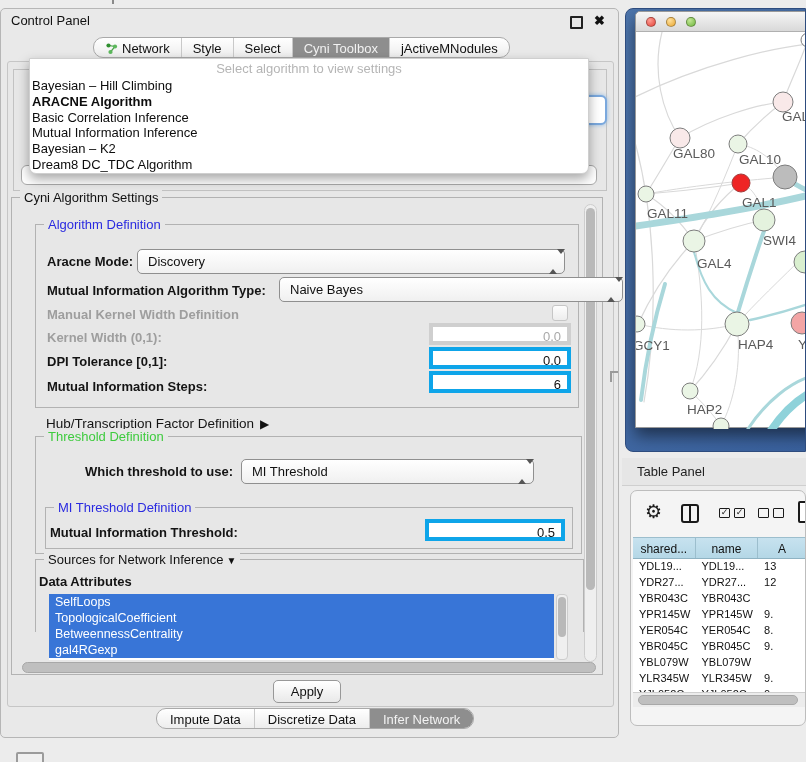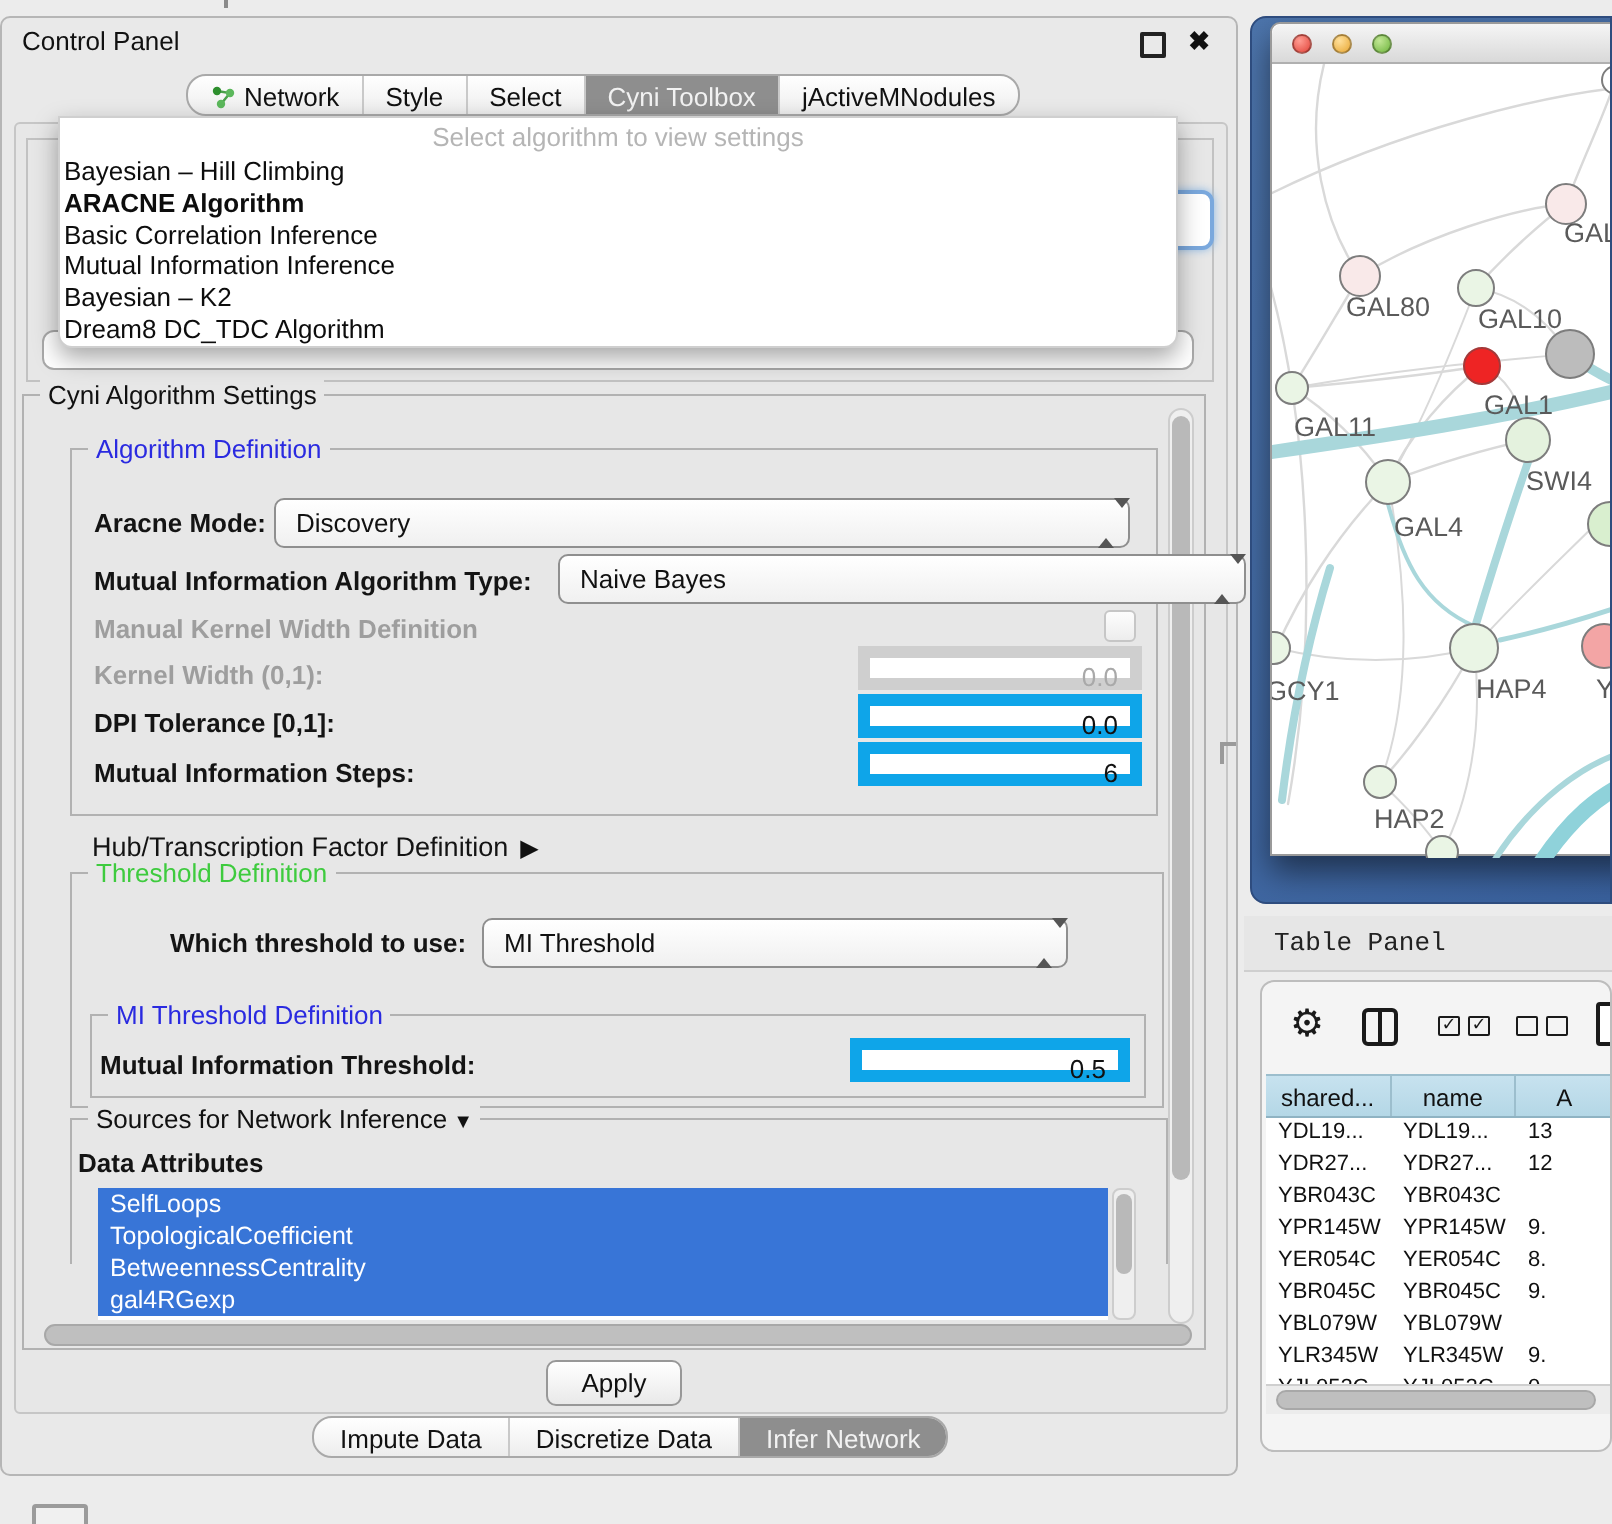--- a/index.html
+++ b/index.html
@@ -42,21 +42,21 @@
   .pop-item{font-size:13px;color:#0d0d0d;line-height:15.8px;padding-left:2px;white-space:nowrap;}
   .pop-item.bold{font-weight:bold;}
   
   .gbox{position:absolute;border:1px solid #b2b2b2;box-sizing:border-box;}
   .gtitle{position:absolute;top:-8px;left:8px;background:#e7e7e7;padding:0 4px;font-size:13px;color:#111;white-space:nowrap;}
   .gtitle.blue{color:#2a2ae0;}
   .gtitle.green{color:#3ecb3e;}
   
   .lbl{position:absolute;font-size:13px;font-weight:bold;color:#141414;white-space:nowrap;}
   .lbl.dis{color:#9e9e9e;}
-  .tfield{position:absolute;background:#fff;border:6px solid #0ea5e9;font-size:13px;color:#111;
+  .tfield{position:absolute;background:#fff;border:4px solid #0ea5e9;font-size:13px;color:#111;
           text-align:right;box-sizing:border-box;padding:2px 6px 0 0;height:22px;}
   .tfield.dis{border-color:#cfcfcf;color:#a9a9a9;}
   .combo{position:absolute;background:linear-gradient(#ffffff,#f0f0f0);border:1px solid #8f8f8f;border-radius:5px;
          font-size:13px;color:#111;box-sizing:border-box;height:25px;padding:4px 0 0 10px;}
   .combo .arrows{position:absolute;right:7px;top:4px;width:8px;height:16px;}
   .combo .arrows .up{width:0;height:0;border-left:4px solid transparent;border-right:4px solid transparent;
                      border-bottom:5px solid #555;margin-bottom:3px;}
   .combo .arrows .dn{width:0;height:0;border-left:4px solid transparent;border-right:4px solid transparent;
                      border-top:5px solid #555;}
   .chk{position:absolute;width:16px;height:16px;background:linear-gradient(#fdfdfd,#ededed);
@@ -82,21 +82,21 @@
                 background:linear-gradient(#f5f5f5,#d9d9d9);border-bottom:1px solid #b0b0b0;
                 border-radius:5px 5px 0 0;box-sizing:border-box;}
   .tl{position:absolute;top:5px;width:10px;height:10px;border-radius:50%;box-sizing:border-box;border:1px solid rgba(0,0,0,.3);}
   .tl.red{left:10px;background:radial-gradient(circle at 35% 30%,#ff9d93,#e2443a);}
   .tl.yellow{left:30px;background:radial-gradient(circle at 35% 30%,#ffe09b,#e8a733);}
   .tl.green{left:50px;background:radial-gradient(circle at 35% 30%,#c2e795,#6fb63e);}
   .net-canvas{position:absolute;left:0;top:20px;}
   
   .tp-bar{position:absolute;left:622px;top:458px;width:184px;height:28px;background:#e6e6e6;
           border-bottom:1px solid #cfcfcf;box-sizing:border-box;}
-  .tp-title{position:absolute;left:15px;top:6px;font-size:13px;color:#222;font-family:Liberation Mono, monospace;}
+  .tp-title{position:absolute;left:15px;top:6px;font-size:13px;color:#222;}
   .tbl-win{position:absolute;left:630px;top:490px;width:176px;height:236px;background:#f4f4f4;
            border:1px solid #bdbdbd;border-radius:7px;box-sizing:border-box;overflow:hidden;}
   .tbl-toolbar{position:absolute;left:0;top:0;width:176px;height:46px;overflow:hidden;}
   .icon-gear{position:absolute;left:14px;top:9px;font-size:19px;color:#1a1a1a;}
   .icon-cols{position:absolute;left:50px;top:13px;width:18px;height:19px;border:2px solid #1a1a1a;border-radius:3px;box-sizing:border-box;}
   .icon-cols span{position:absolute;left:6px;top:0;width:2px;height:15px;background:#1a1a1a;}
   .cbx{position:absolute;width:11px;height:10px;border:1.5px solid #1a1a1a;border-radius:1px;box-sizing:border-box;font-size:9px;line-height:7px;text-align:center;color:#1a1a1a;}
   .icon-doc{position:absolute;left:167px;top:10px;width:16px;height:22px;border:2.5px solid #1a1a1a;border-radius:2px;box-sizing:border-box;background:#fff;}
   .tbl{position:absolute;left:2px;top:46px;width:174px;}
   .tbl-head{display:flex;height:22px;background:linear-gradient(#c7e2ef,#b4d7e6);border-top:1px solid #9cbecd;border-bottom:1px solid #8fb3c3;box-sizing:border-box;}

